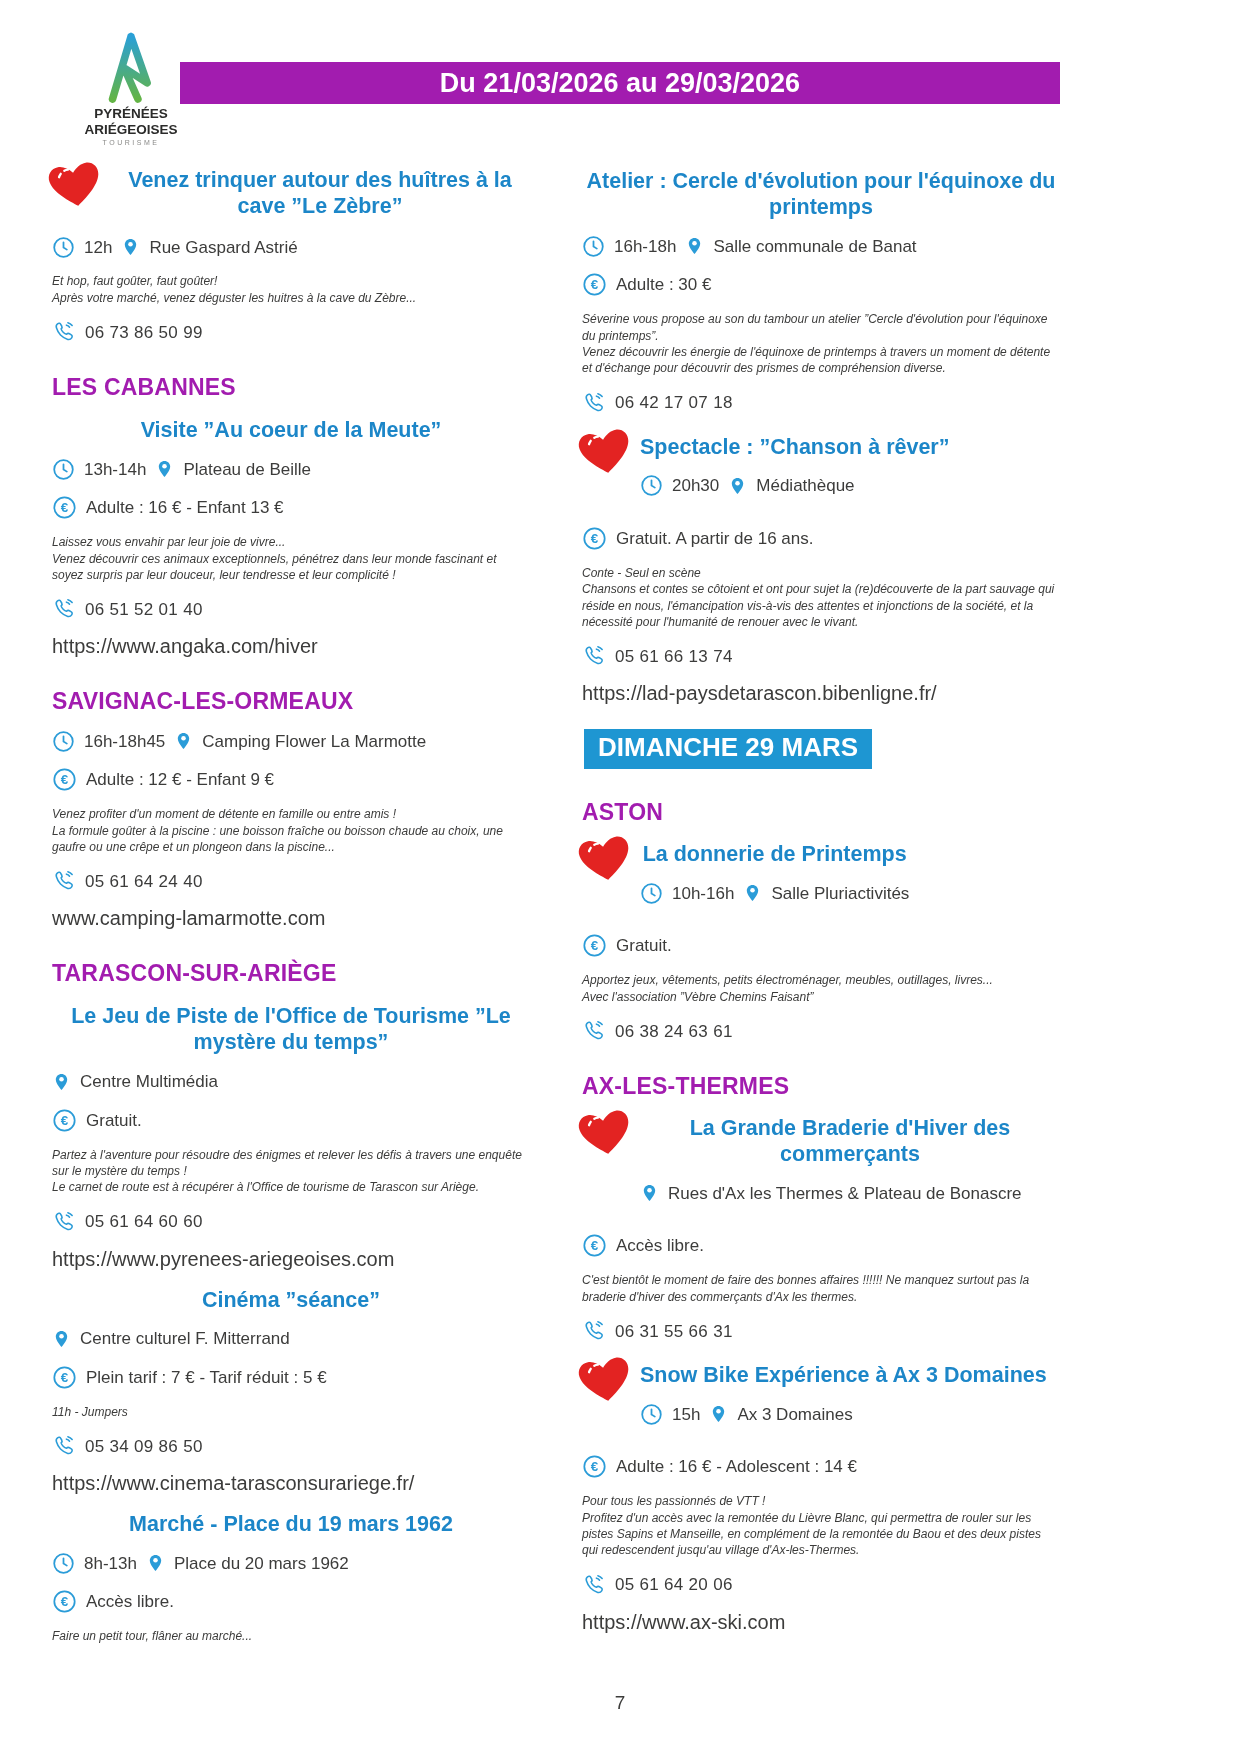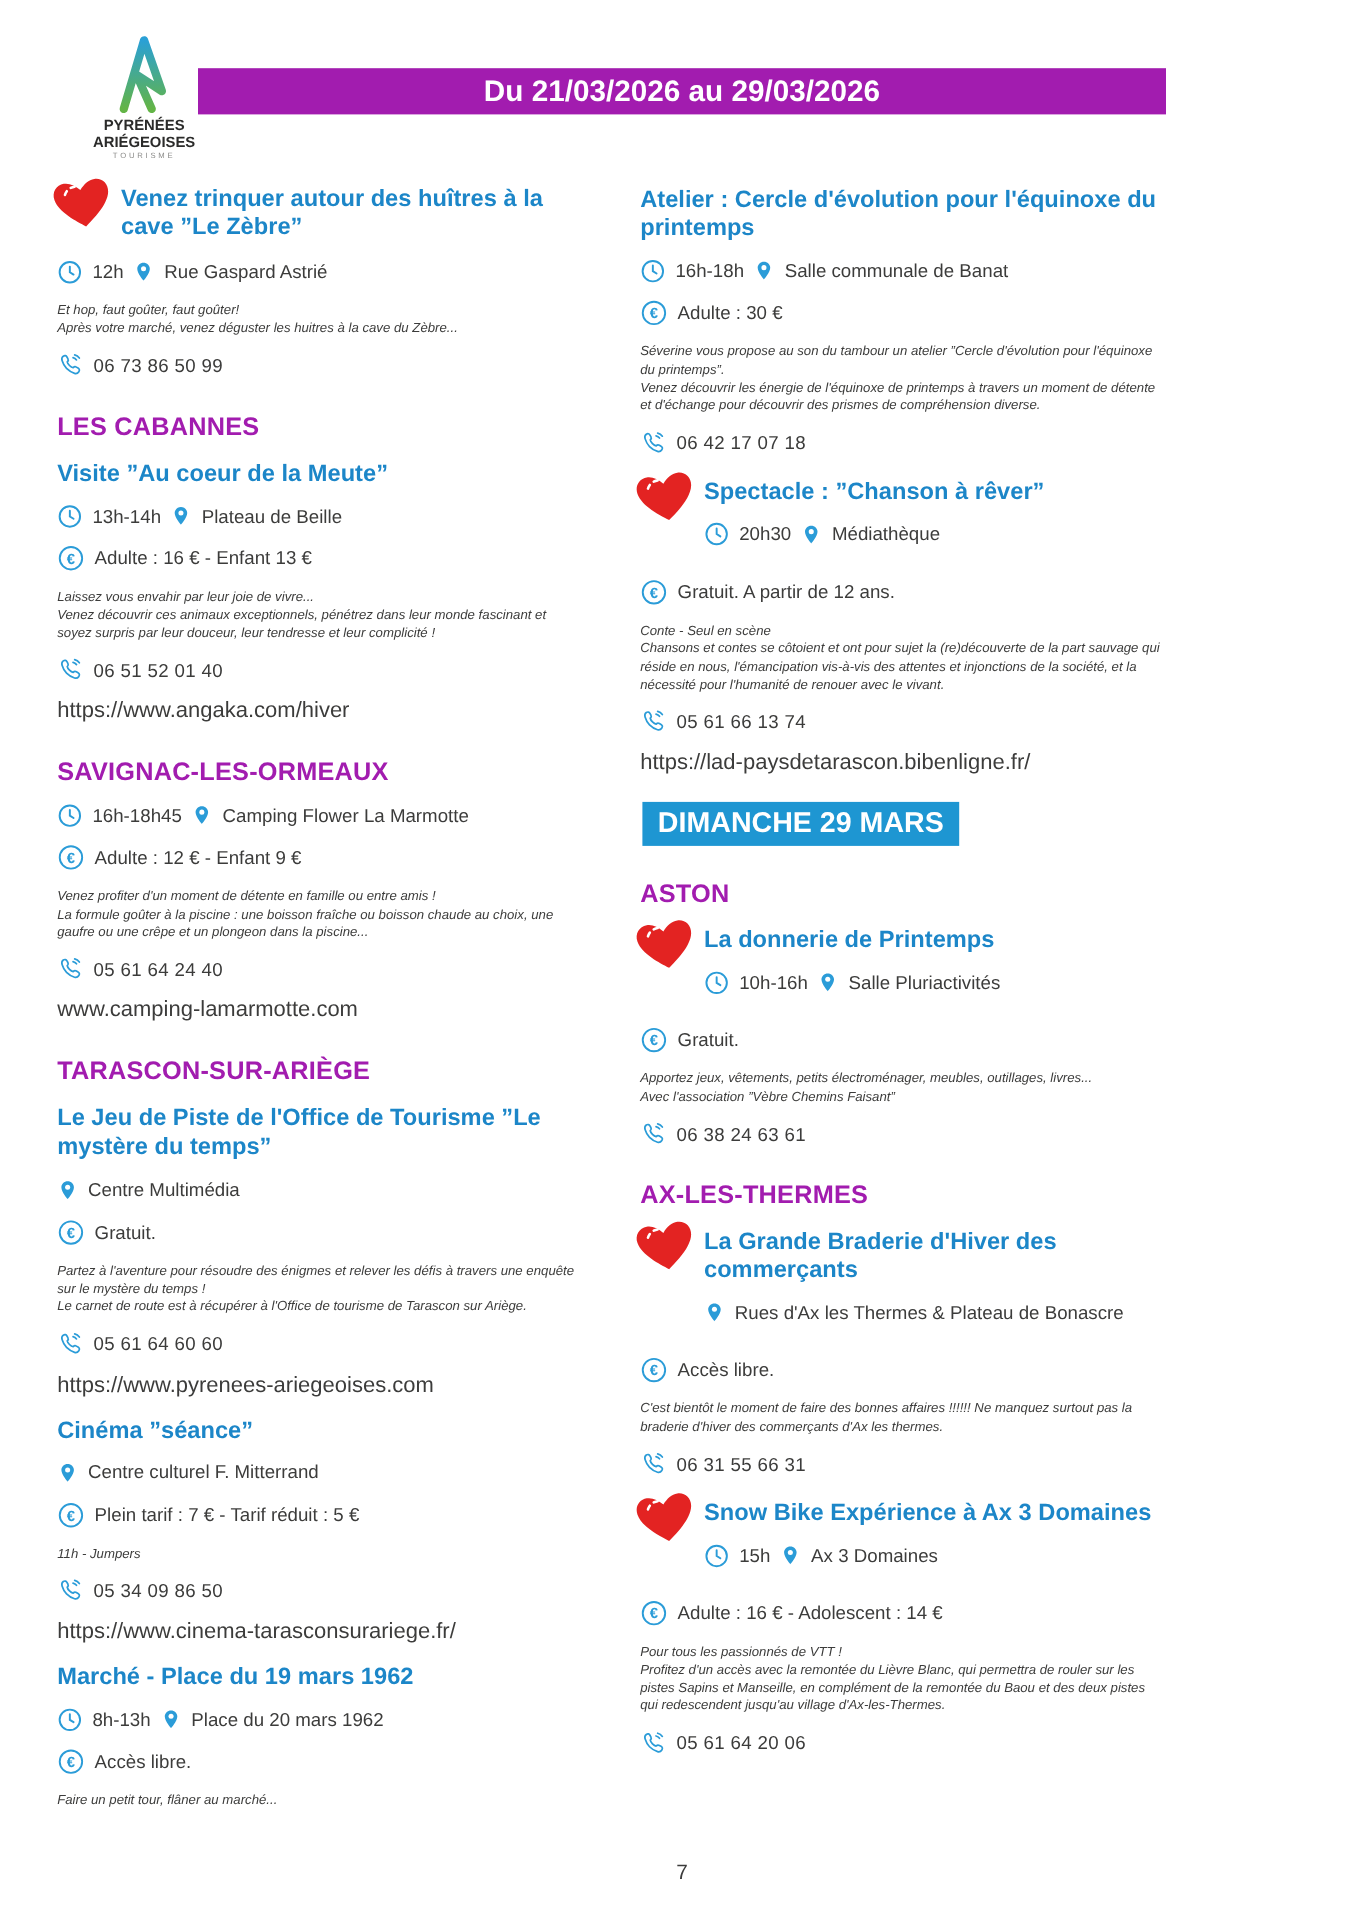--- a/index.html
+++ b/index.html
@@ -15,21 +15,21 @@
   .banner{position:absolute;left:180px;top:62px;width:880px;height:42px;background:#a21caf;
           display:flex;align-items:center;justify-content:center;}
   .banner span{color:#fff;font-size:27px;font-weight:700;}
 
   
   .content{display:flex;gap:52px;padding:0 180px 0 52px;}
   .col{width:478px;flex:none;}
 
   
   .city{font-size:23px;color:#a21caf;margin:30px 0 0;font-weight:800;letter-spacing:.2px;}
-  .title{font-size:21.5px;line-height:1.22;color:#1c86c8;margin:16px 0 2px;font-weight:700;}
+  .title{font-size:21.5px;line-height:1.22;color:#1c86c8;margin:16px 0 2px;font-weight:700;text-align:center;}
   .event{margin-bottom:12px;}
   .meta-line{display:flex;align-items:center;gap:9px;margin:14px 0;font-size:17px;color:#3c3c3b;}
   .meta-text{padding-top:1px;}
   .desc{font-style:italic;font-size:12px;line-height:1.36;margin:11px 0;white-space:pre-line;color:#3c3c3b;}
   .link{font-size:20px;margin:9px 0 4px;color:#3c3c3b;}
   .phone .meta-text{letter-spacing:.3px;}
 
   .heart-row{display:flex;align-items:flex-start;margin-top:10px;}
   .heart-row .title{margin-top:5px;}
   .heart-right{min-width:0;}
@@ -365,21 +365,21 @@
               </div>
             </div>
           </div>
           <div class="meta-line">
             <span class="ic ic-euro">
               <svg viewBox="0 0 26 26" fill="none">
                 <circle cx="13" cy="13" r="10.6" stroke="currentColor" stroke-width="1.8"></circle>
                 <text x="13" y="18" text-anchor="middle" font-size="14" font-weight="bold" fill="currentColor" font-family="Liberation Sans, sans-serif">€</text>
               </svg>
             </span>
-            <span class="meta-text">Gratuit. A partir de 12 ans.</span>
+            <span class="meta-text">Gratuit. A partir de 16 ans.</span>
           </div>
           <p class="desc">Conte - Seul en scène
 Chansons et contes se côtoient et ont pour sujet la (re)découverte de la part sauvage qui réside en nous, l'émancipation vis-à-vis des attentes et injonctions de la société, et la nécessité pour l'humanité de renouer avec le vivant.</p>
           <div class="meta-line phone">
             <span class="ic ic-phone">
               <svg viewBox="0 0 26 26" fill="none" stroke="currentColor" stroke-width="1.7" stroke-linecap="round" stroke-linejoin="round">
                 <path d="M6 4.1c1.5-1 2.8-.6 3.6.8l.9 1.6c.7 1.2.4 2.3-.6 3.2 0 0 .3 1.7 2.2 3.6 1.9 1.9 3.6 2.2 3.6 2.2.9-1 2-1.3 3.2-.6l1.6.9c1.4.8 1.8 2.1.8 3.6-.9 1.4-2.5 2.1-4.2 1.6-2.7-.8-5.5-2.4-7.9-4.8S5.6 11.1 4.8 8.4C4.3 6.7 4.7 5 6 4.1z"></path>
                 <path d="M15.6 5.6c1.4.3 2.6 1.1 3.4 2.2"></path>
                 <path d="M17.2 2.9c1.9.5 3.5 1.6 4.6 3.1"></path>
               </svg>
@@ -525,20 +525,21 @@
           <div class="meta-line phone">
             <span class="ic ic-phone">
               <svg viewBox="0 0 26 26" fill="none" stroke="currentColor" stroke-width="1.7" stroke-linecap="round" stroke-linejoin="round">
                 <path d="M6 4.1c1.5-1 2.8-.6 3.6.8l.9 1.6c.7 1.2.4 2.3-.6 3.2 0 0 .3 1.7 2.2 3.6 1.9 1.9 3.6 2.2 3.6 2.2.9-1 2-1.3 3.2-.6l1.6.9c1.4.8 1.8 2.1.8 3.6-.9 1.4-2.5 2.1-4.2 1.6-2.7-.8-5.5-2.4-7.9-4.8S5.6 11.1 4.8 8.4C4.3 6.7 4.7 5 6 4.1z"></path>
                 <path d="M15.6 5.6c1.4.3 2.6 1.1 3.4 2.2"></path>
                 <path d="M17.2 2.9c1.9.5 3.5 1.6 4.6 3.1"></path>
               </svg>
             </span>
             <span class="meta-text">05 61 64 20 06</span>
           </div>
+          <div class="link">https://www.ax-ski.com</div>
         </section>
       </div>
     </main>
 
   <footer>
     <div class="pageno">7</div>
   </footer>
 </div>
 
 </body></html>

